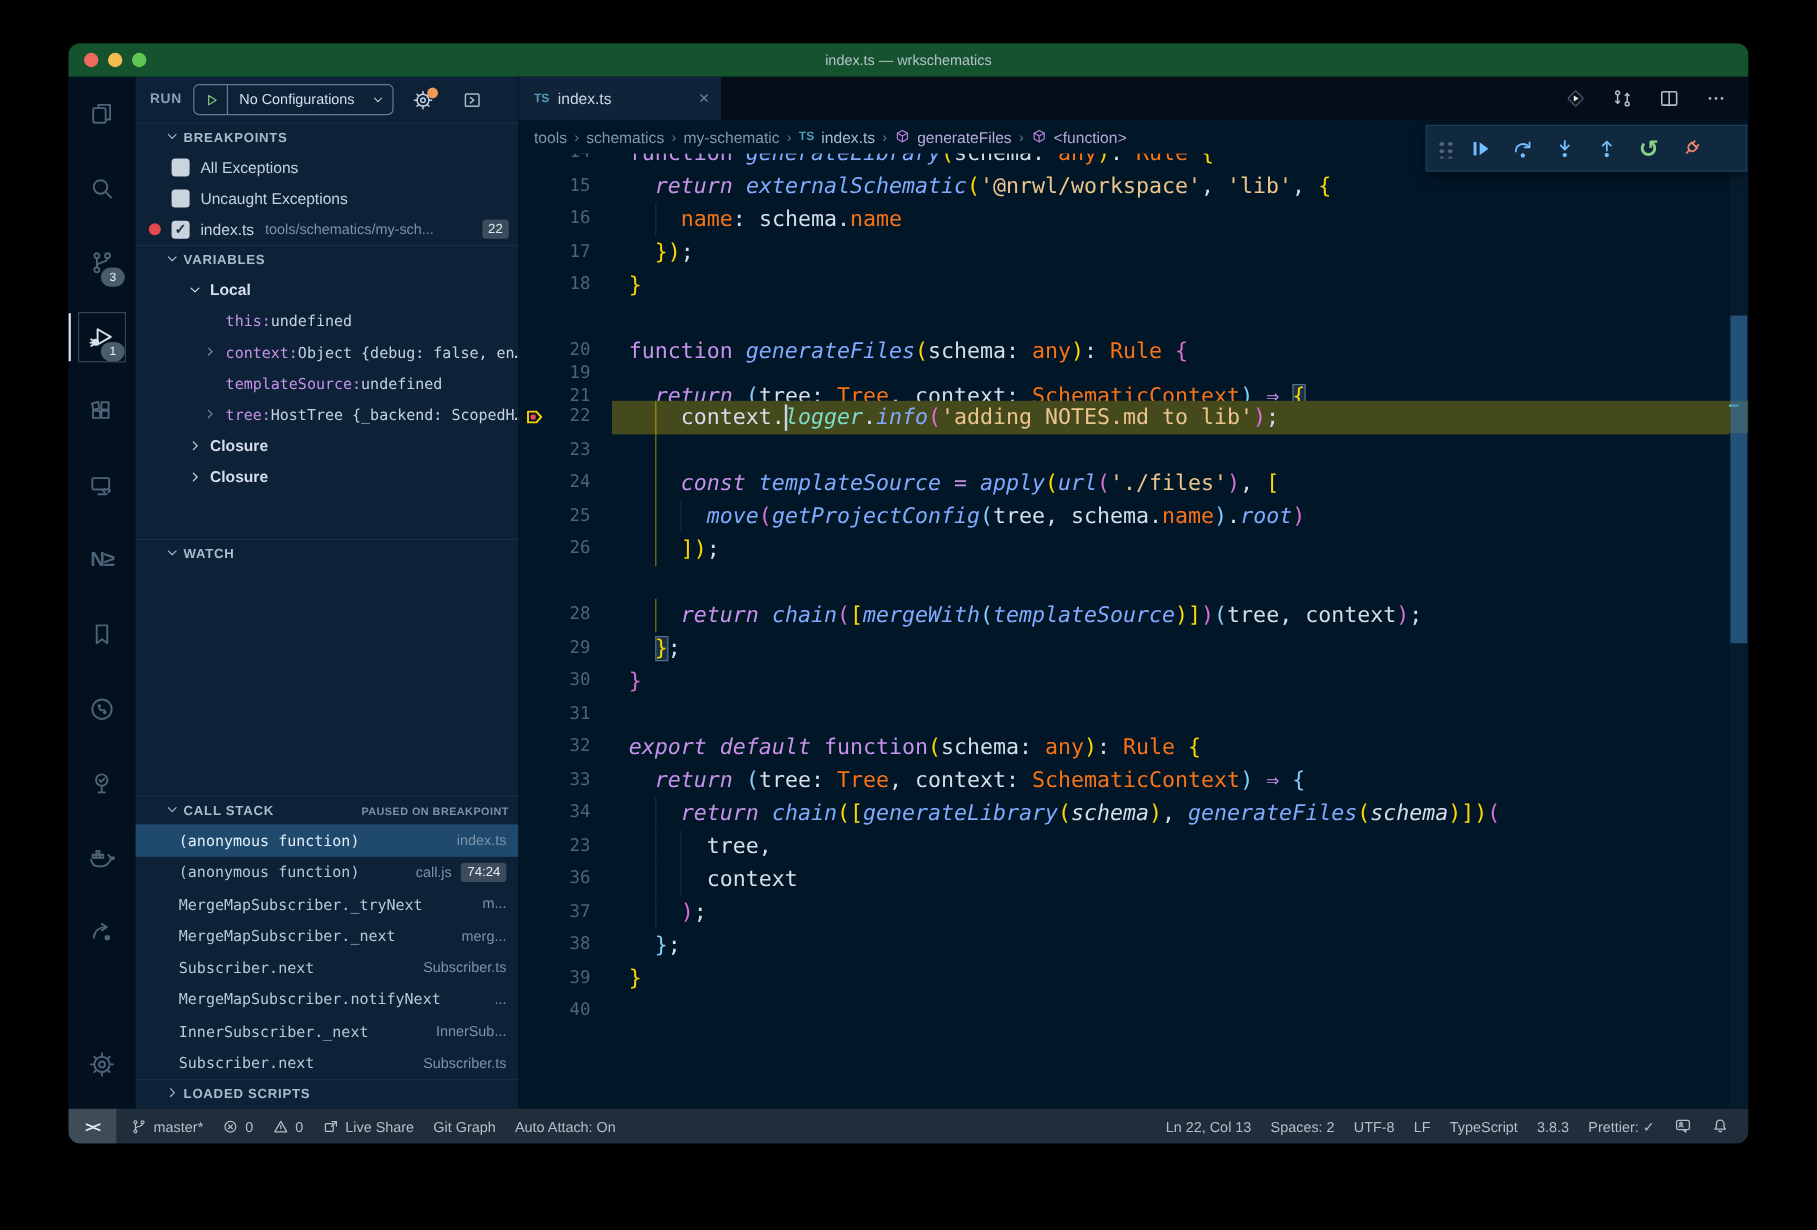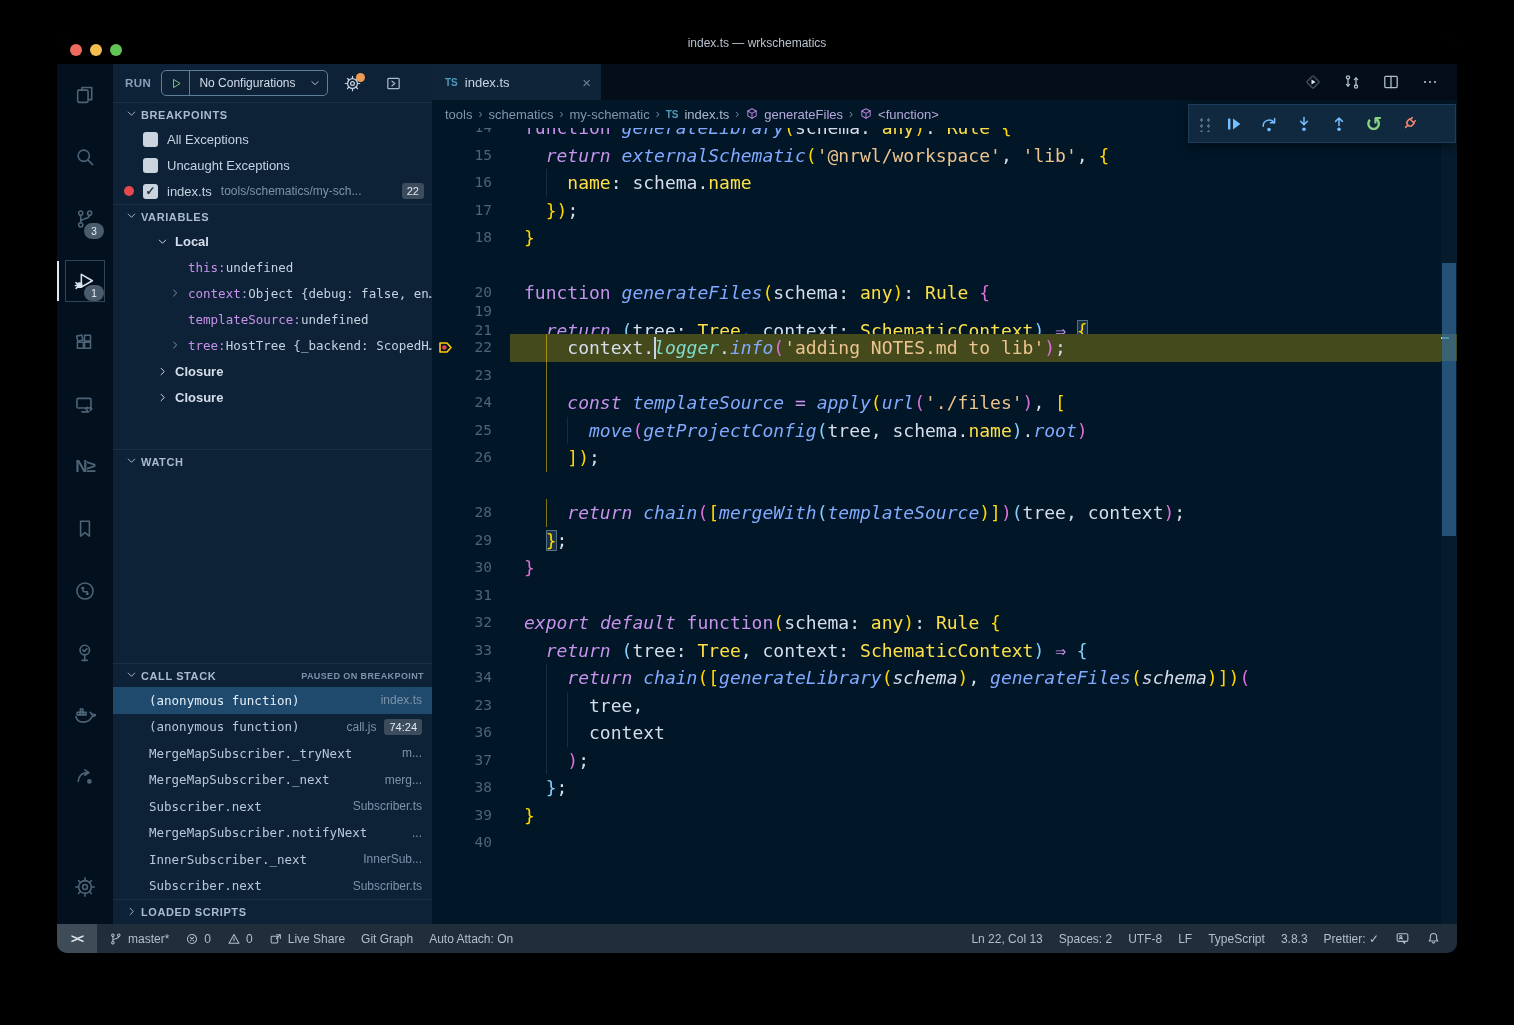--- a/index.html
+++ b/index.html
@@ -1,21 +1,21 @@
 <!DOCTYPE html>
 <html><head>
 <meta charset="utf-8">
 <style>
   html,body{margin:0;padding:0;background:#000;width:1514px;height:1025px;overflow:hidden;
     font-family:"Liberation Sans",sans-serif;-webkit-font-smoothing:antialiased;}
   .stage{position:relative;width:1514px;height:1025px;background:#000;}
   .window{position:absolute;left:57px;top:36px;width:1400px;height:917px;background:#011627;
     border-radius:10px;overflow:hidden;box-shadow:0 25px 70px rgba(0,0,0,.7);}
   
-  .titlebar{position:absolute;left:0;top:0;right:0;height:28px;background:#000000;display:flex;justify-content:center;}
+  .titlebar{position:absolute;left:0;top:0;right:0;height:28px;background:#14532d;display:flex;align-items:center;justify-content:center;}
   .tl{position:absolute;left:13px;top:8px;display:flex;gap:8px;}
   .tl i{width:12px;height:12px;border-radius:50%;display:block;}
   .title-text{font-size:12px;color:#b7c2cf;}
   
   .activitybar{position:absolute;left:0;top:28px;width:56px;bottom:29px;background:#03101d;display:flex;flex-direction:column;align-items:center;}
   .abi{position:relative;width:56px;height:62px;display:flex;align-items:center;justify-content:center;color:#4d6478;flex:0 0 62px;}
   .abi.active{color:#d7e2ec;}
   .abi.active::before{content:"";position:absolute;left:0;top:11px;bottom:11px;width:2px;background:#dfe8f0;}
   .abi.active::after{content:"";position:absolute;left:8px;right:8px;top:10px;bottom:10px;border:1px solid rgba(140,170,200,.35);}
   .abi .abadge{position:absolute;right:9px;bottom:11px;min-width:16px;height:16px;border-radius:8px;background:#4a5c6c;color:#e8eff5;
@@ -26,21 +26,21 @@
   .sidebar{position:absolute;left:56px;top:28px;width:319px;bottom:29px;background:#0d2137;display:flex;flex-direction:column;border-right:1px solid #000a12;}
   .runrow{height:38px;flex:0 0 38px;display:flex;align-items:center;padding:0 12px;gap:10px;}
   .runlabel{font-size:11.5px;font-weight:bold;color:#8aa2b8;letter-spacing:.5px;}
   .cfg{height:24px;flex:0 0 163px;border:1px solid #5f7e97;border-radius:5px;display:flex;align-items:center;color:#d6deeb;}
   .cfg .pl8{padding:0 6px 0 8px;display:flex;align-items:center;}
   .cfg .vdiv{width:1px;align-self:stretch;background:#5f7e97;}
   .cfg .cfgtext{flex:1;font-size:12px;padding:0 6px 0 9px;white-space:nowrap;}
   .gearwrap{position:relative;color:#c7d5e2;display:flex;margin-left:6px;}
   .gearwrap .odot{position:absolute;top:-2px;right:-4px;width:9px;height:9px;border-radius:50%;background:#ee9a56;}
   .panelbtn{margin-left:14px;color:#a9bccd;display:flex;}
-  .shdr{height:23px;flex:0 0 23px;display:flex;align-items:center;gap:3px;padding:0 8px 0 12px;
+  .shdr{height:23px;flex:0 0 23px;display:flex;align-items:center;gap:3px;padding:0 8px 0 24px;
     font-size:11px;font-weight:bold;letter-spacing:.6px;color:#a8bccd;border-top:1px solid rgba(95,126,151,.16);}
   .shdr .hstatus{margin-left:auto;font-size:9px;color:#7d93a9;letter-spacing:.4px;}
   .bpr{height:26px;flex:0 0 26px;display:flex;align-items:center;padding-left:30px;padding-right:8px;font-size:13px;color:#c3d3e1;position:relative;}
   .bpr .bpdot{position:absolute;left:11px;width:10px;height:10px;border-radius:50%;background:#e5484d;}
   .cb{width:15px;height:15px;border-radius:3px;background:#c9d4de;margin-right:9px;flex:0 0 15px;display:flex;align-items:center;justify-content:center;
     font-size:12px;color:#233240;font-weight:bold;}
   .bpr .path{color:#7d93a9;font-size:12px;margin-left:9px;white-space:nowrap;overflow:hidden;}
   .badge{margin-left:auto;background:#3c4c5c;color:#dfe9f2;border-radius:3px;font-size:11px;padding:2px 5px;font-family:"Liberation Sans",sans-serif;}
   .sr{height:26px;flex:0 0 26px;display:flex;align-items:center;gap:6px;padding-left:15px;font-size:13px;font-weight:bold;color:#d6deeb;}
   .vr{height:26px;flex:0 0 26px;display:flex;align-items:center;padding-left:28px;font-family:"DejaVu Sans Mono",monospace;font-size:12.5px;color:#c3d3e1;white-space:nowrap;overflow:hidden;}
@@ -60,21 +60,21 @@
   .cl .band{position:absolute;left:78px;right:0;top:0;bottom:0;background:#454a1d;}
   .gut{position:absolute;left:0;top:0;width:60px;text-align:right;color:#4a6479;
     font-family:"DejaVu Sans Mono",monospace;font-size:14.5px;line-height:27.5px;}
   .bpcur{position:absolute;left:6px;top:5px;}
   .ct{position:absolute;left:92px;top:0;white-space:pre;font-family:"DejaVu Sans Mono",monospace;
     font-size:18px;line-height:27.5px;font-variant-ligatures:none;}
   .tk.kw{color:#c792ea}.tk.kwi{color:#c792ea;font-style:italic}
   .tk.fn{color:#82AAFF;font-style:italic}
   .tk.pi{color:#7fdbca;font-style:italic}
   .tk.str{color:#ecc48d}
-  .tk.ty{color:#fde047}
+  .tk.ty{color:#f97316}
   .tk.v{color:#d6deeb}.tk.vi{color:#d6deeb;font-style:italic}
   .tk.pl{color:#d6deeb}
   .tk.g{color:#ffd700}.tk.o{color:#da70d6}.tk.s{color:#87cefa}
   .tk.box{outline:1px solid rgba(95,126,151,.85);outline-offset:-1px;background:rgba(95,126,151,.28);}
   .gd{position:absolute;top:0;bottom:0;width:1px;background:rgba(95,126,151,.22);}
   .gd.gold{background:rgba(255,215,0,.5);}
   .cursor{position:absolute;top:3px;width:2px;height:22px;background:#c7d6e6;}
   
   .tabbar{position:absolute;left:0;top:0;right:0;height:36px;background:#040d18;z-index:6;display:flex;align-items:stretch;}
   .tab{width:146px;background:#0f2439;display:flex;align-items:center;padding:0 10px 0 13px;gap:7px;}

